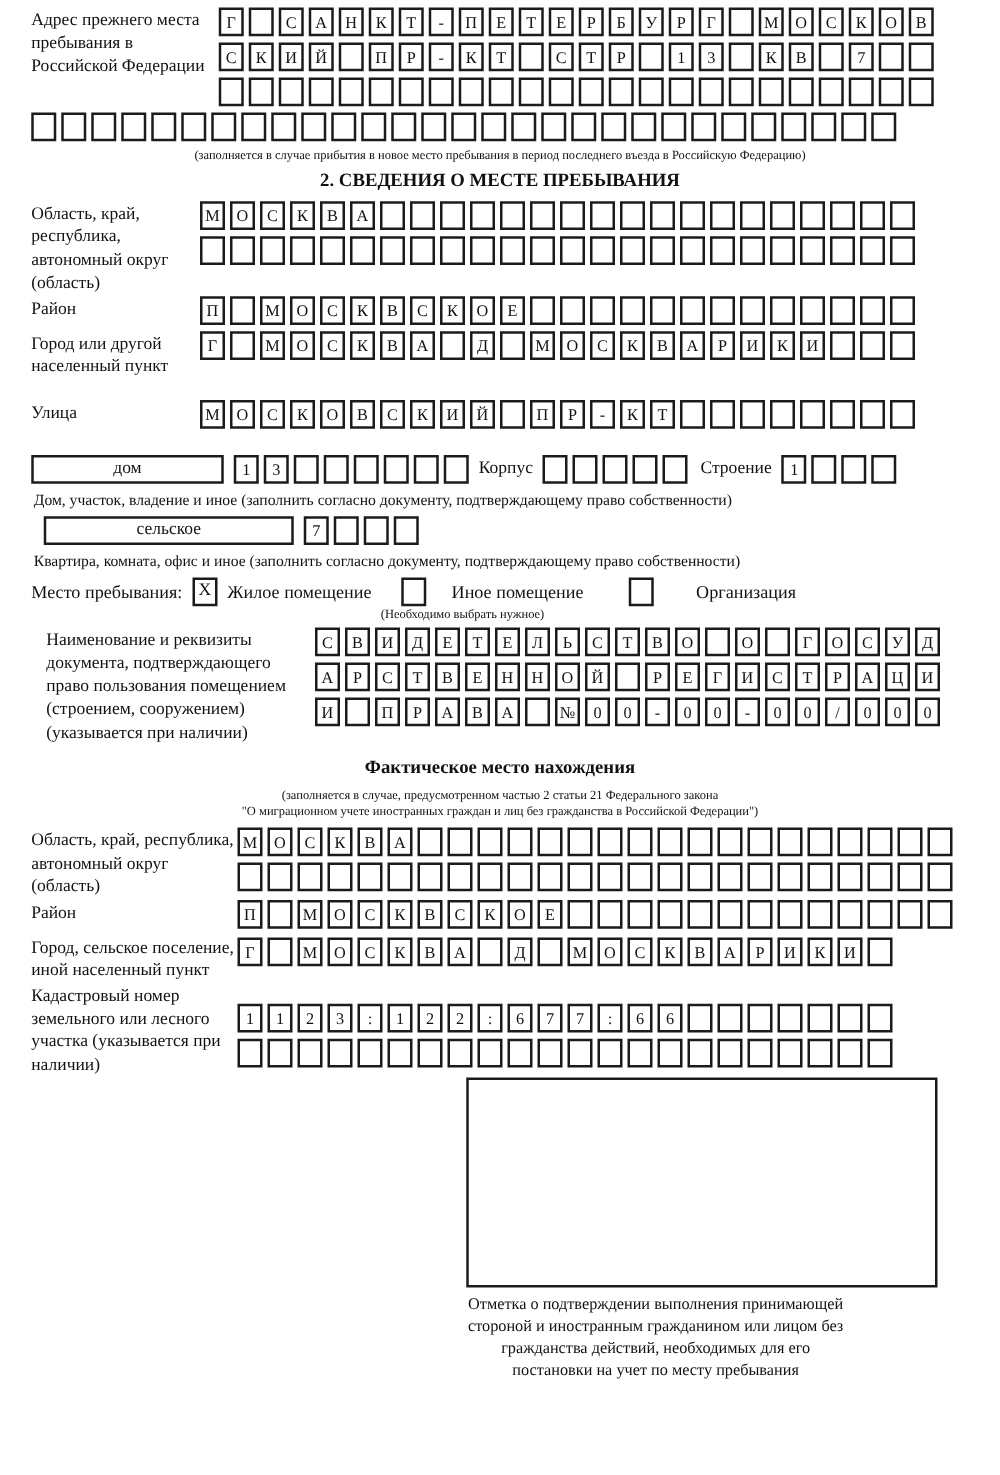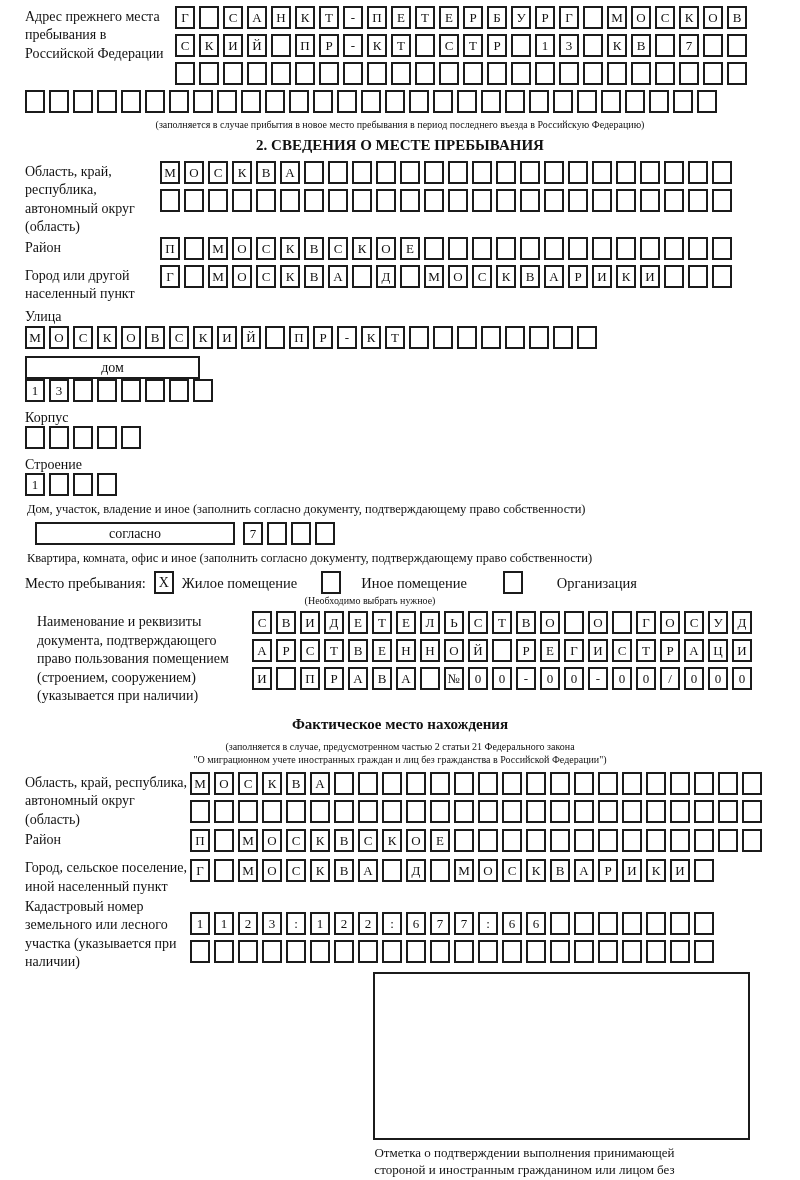--- a/index.html
+++ b/index.html
@@ -37,21 +37,21 @@
     width:20px; height:23px; border:2px solid #1b1b1b; flex:0 0 auto;
     display:flex; align-items:center; justify-content:center; font-size:14px;
   }
   .mesto-row { display:flex; align-items:center; font-size:14.5px; margin-top:4px; }
   .mesto-row .txt { padding-top:2px; }
 
   .stamp-wrap { margin-left:348px; width:303px; }
   .stamp-box { border:2px solid #1b1b1b; width:377px; height:168px; }
   .stamp-note { text-align:center; font-size:13px; line-height:1.35; margin-top:4px; }
 
-  .mt2 { margin-top:2px;flex-direction:column; } .mt4 { margin-top:4px; } .mt6 { margin-top:6px; }
+  .mt2 { margin-top:16px; } .mt4 { margin-top:4px; } .mt6 { margin-top:6px; }
   .gap8 { width:8px; flex:0 0 auto; } .gap10 { width:10px; flex:0 0 auto; }
 </style>
 </head>
 <body>
 
 <div class="page">
 
 
   <div class="fieldrow">
     <div class="flabel w150">Адрес прежнего места пребывания в Российской Федерации</div>
@@ -313,21 +313,21 @@
         <span class="cell"></span>
         <span class="cell"></span>
         <span class="cell"></span>
         <span class="cell"></span>
         <span class="cell"></span>
         <span class="cell"></span>
       </div>
   </div>
 
   <div class="fieldrow mt2">
-    <div class="wide-box" style="width:175px;">дом</div>
+    <div class="wide-box" style="width:154px;">дом</div>
     <div class="gap8"></div>
     <div class="cellrow">
         <span class="cell">1</span>
         <span class="cell">3</span>
         <span class="cell"></span>
         <span class="cell"></span>
         <span class="cell"></span>
         <span class="cell"></span>
         <span class="cell"></span>
         <span class="cell"></span>
@@ -348,21 +348,21 @@
     <div class="cellrow">
         <span class="cell">1</span>
         <span class="cell"></span>
         <span class="cell"></span>
         <span class="cell"></span>
       </div>
   </div>
   <div class="caption-left">Дом, участок, владение и иное (заполнить согласно документу, подтверждающему право собственности)</div>
 
   <div class="fieldrow" style="margin-left:10px;">
-    <div class="wide-box" style="width:200px;">согласно</div>
+    <div class="wide-box" style="width:200px;">сельское</div>
     <div class="gap8"></div>
     <div class="cellrow">
         <span class="cell">7</span>
         <span class="cell"></span>
         <span class="cell"></span>
         <span class="cell"></span>
       </div>
   </div>
   <div class="caption-left">Квартира, комната, офис и иное (заполнить согласно документу, подтверждающему право собственности)</div>
 

